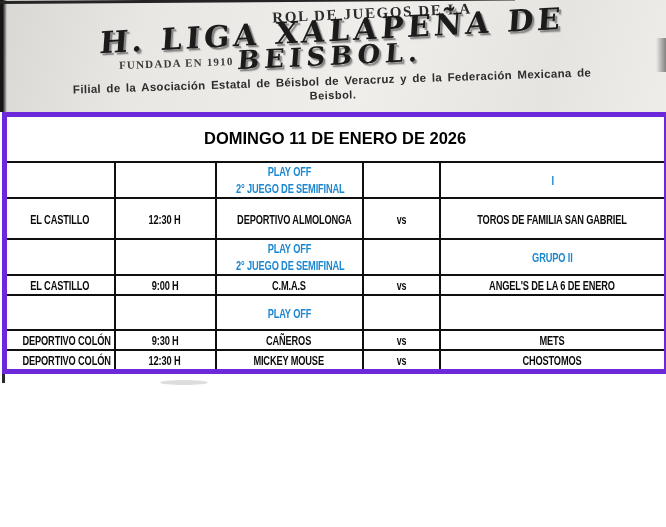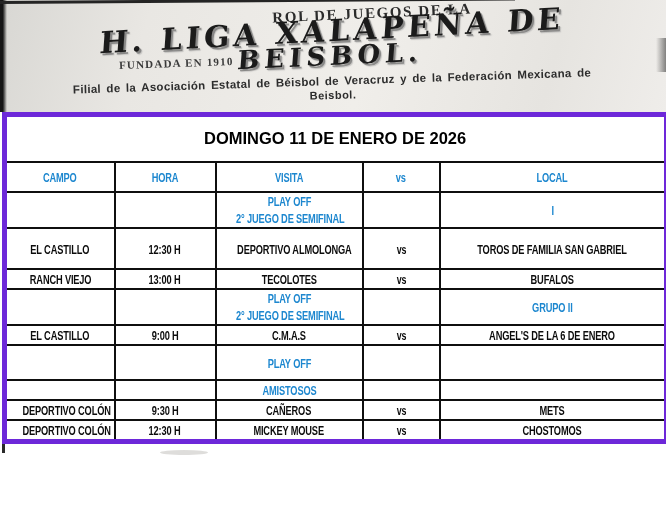--- a/index.html
+++ b/index.html
@@ -102,54 +102,40 @@
       <col style="width:147px">
     <col style="width:77px">
       <col style="width:227px">
   </colgroup>
   <tbody>
   <tr class="title-row">
     <td colspan="5">
       <span class="date-title">DOMINGO 11 DE ENERO DE 2026</span>
     </td>
   </tr>
-  <tr class="hdr blue">
-    <td><span class="cnd">CAMPO</span></td>
-    <td><span class="cnd">HORA</span></td>
-    <td><span class="cnd">VISITA</span></td>
-    <td><span class="cnd">vs</span></td>
-    <td><span class="cnd">LOCAL</span></td>
-  </tr>
 
   <tr class="rA blue">
     <td><span class="cnd"></span></td>
     <td><span class="cnd"></span></td>
     <td class="vtop">
       <div class="line"><span class="cnd">PLAY OFF</span></div>
       <div class="line"><span class="cnd">2° JUEGO DE SEMIFINAL</span></div>
     </td>
     <td><span class="cnd"></span></td>
     <td class="vbot"><span class="cnd">I</span></td>
   </tr>
 
   <tr class="rB">
     <td class="vbot"><span class="cnd">EL CASTILLO</span></td>
     <td class="vbot"><span class="cnd">12:30 H</span></td>
     <td class="vbot"><span class="cnd">DEPORTIVO ALMOLONGA</span></td>
     <td class="vbot"><span class="cnd vsz">vs</span></td>
     <td class="vbot"><span class="cnd">TOROS DE FAMILIA SAN GABRIEL</span></td>
   </tr>
 
-  <tr class="rC">
-    <td><span class="cnd">RANCH VIEJO</span></td>
-    <td><span class="cnd">13:00 H</span></td>
-    <td><span class="cnd">TECOLOTES</span></td>
-    <td><span class="cnd vsz">vs</span></td>
-    <td><span class="cnd">BUFALOS</span></td>
-  </tr>
 
   <tr class="rD blue">
     <td><span class="cnd"></span></td>
     <td><span class="cnd"></span></td>
     <td class="vtop">
       <div class="line"><span class="cnd">PLAY OFF</span></div>
       <div class="line"><span class="cnd">2° JUEGO DE SEMIFINAL</span></div>
     </td>
     <td><span class="cnd"></span></td>
     <td class="vbot"><span class="cnd">GRUPO II</span></td>
@@ -166,27 +152,20 @@
   <tr class="rF blue">
     <td><span class="cnd"></span></td>
     <td><span class="cnd"></span></td>
     <td class="vbot8"><span class="cnd">PLAY OFF</span></td>
     <td><span class="cnd"></span></td>
     <td><span class="cnd"></span></td>
   </tr>
 
 
 
-  <tr class="rI blue">
-    <td><span class="cnd"></span></td>
-    <td><span class="cnd"></span></td>
-    <td><span class="cnd">AMISTOSOS</span></td>
-    <td><span class="cnd"></span></td>
-    <td><span class="cnd"></span></td>
-  </tr>
 
 
   <tr class="rK">
     <td><span class="cnd">DEPORTIVO COLÓN</span></td>
     <td><span class="cnd">9:30 H</span></td>
     <td><span class="cnd">CAÑEROS</span></td>
     <td><span class="cnd vsz">vs</span></td>
     <td><span class="cnd">METS</span></td>
   </tr>
 

